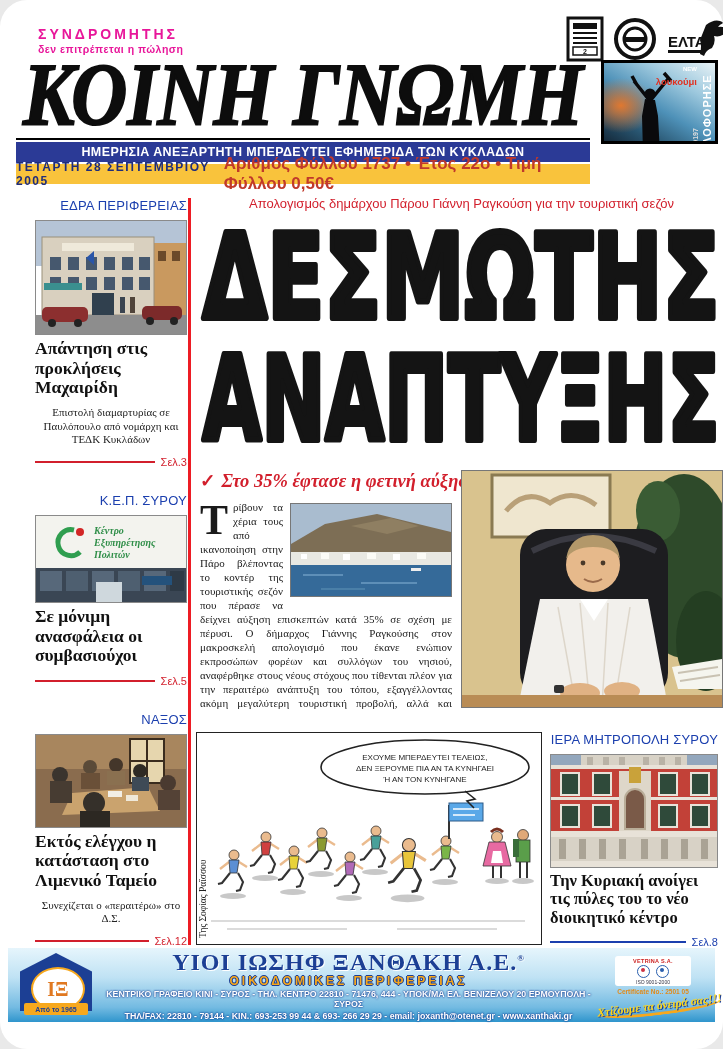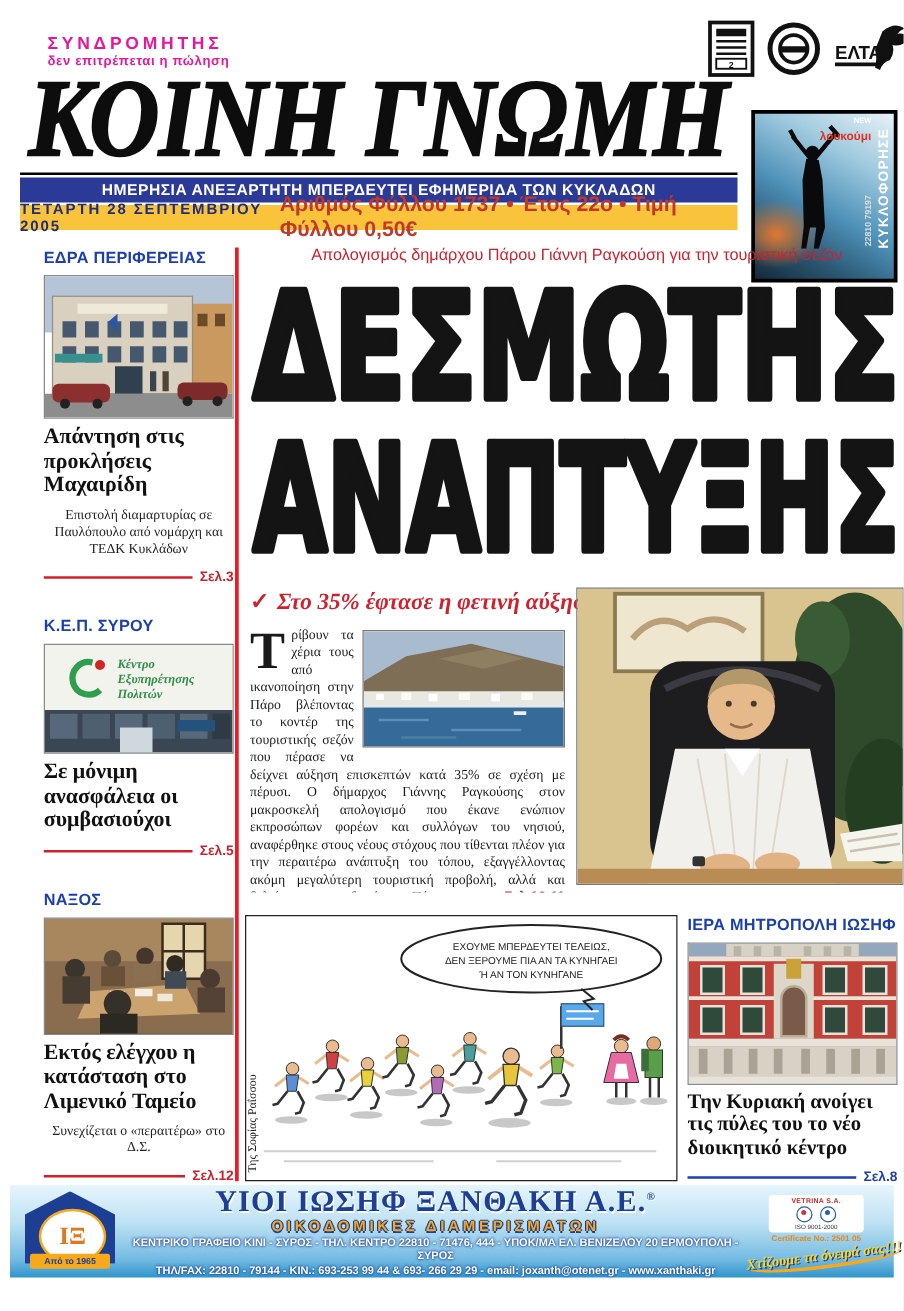--- a/index.html
+++ b/index.html
@@ -1,17 +1,17 @@
 <!DOCTYPE html>
 <html><head>
 <meta charset="utf-8">
 <style>
   html,body{margin:0;padding:0;background:#e9e9e9;}
   #page{position:relative;width:723px;height:1049px;background:#fff;overflow:hidden;
-        font-family:"Liberation Sans",sans-serif;margin:0 auto;}
+        font-family:"Liberation Sans",sans-serif;margin:0 auto;border-radius:27px;}
 
   
   .subscriber{position:absolute;left:38px;top:26px;color:#e8169a;}
   .sub-main{font-weight:bold;font-size:14px;letter-spacing:3px;}
   .sub-note{font-weight:bold;font-size:10.5px;margin-top:1px;letter-spacing:.5px;}
 
   
   .logos{position:absolute;top:16px;left:566px;display:flex;gap:9px;align-items:center;}
 
   
@@ -19,45 +19,45 @@
   .mast-rule{position:absolute;left:16px;top:138px;width:574px;height:2px;background:#000;}
   .tagline{position:absolute;left:16px;top:142px;width:574px;height:20px;background:#2b3a96;
            color:#fff;font-weight:bold;font-size:12.5px;display:flex;align-items:center;
            justify-content:center;letter-spacing:.4px;}
   .datebar{position:absolute;left:16px;top:164px;width:574px;height:20px;background:#f9c33c;
            display:flex;align-items:center;justify-content:center;gap:12px;}
   .date-main{color:#1f2d7b;font-weight:bold;font-size:12px;letter-spacing:1.5px;}
   .date-issue{color:#c0392b;font-weight:bold;font-size:17px;}
 
   
-  .promo{position:absolute;left:601px;top:88px;width:117px;height:138px;background:#000;padding:3px;box-sizing:border-box;}
+  .promo{position:absolute;left:601px;top:60px;width:117px;height:84px;background:#000;padding:3px;box-sizing:border-box;}
   .promo-inner{position:relative;width:100%;height:100%;overflow:hidden;
      background:linear-gradient(210deg,#e8f2f6 0%,#9ec9de 28%,#4e91b8 55%,#28546f 80%,#14293a 100%);}
   .promo-inner::before{content:"";position:absolute;left:-18px;bottom:8px;width:70px;height:55px;
      background:radial-gradient(closest-side,#e07830,rgba(224,120,48,0));}
   .promo-brand{position:absolute;top:3px;right:18px;text-align:right;line-height:1;}
   .promo-brand .new{color:#fff;font-size:6px;font-weight:bold;display:block;}
   .promo-brand .name{color:#e03020;font-size:9.5px;font-weight:bold;}
   .vtext{writing-mode:vertical-rl;transform:rotate(180deg);}
   .promo-phone{position:absolute;right:16px;top:26px;height:80px;color:#ddd;font-size:7px;font-weight:bold;}
   .promo-status{position:absolute;right:2px;top:10px;height:98px;color:#fff;font-size:11px;
                 font-weight:bold;letter-spacing:1px;}
 
   
   .left-col{position:absolute;left:35px;top:198px;width:152px;}
   .story{margin-bottom:25px;}
-  .section-h{color:#1b3fae;font-weight:bold;font-size:13px;margin-bottom:7px;letter-spacing:.2px;}
+  .section-h{color:#1b3fae;font-weight:normal;font-size:13px;margin-bottom:7px;letter-spacing:.2px;text-align:right;}
   .photo{display:block;border:1px solid #8a8a8a;}
   .story-h{font-family:"Liberation Serif",serif;font-weight:bold;font-size:17.5px;line-height:1.12;
            margin-top:4px;color:#111;}
   .story-sub{font-family:"Liberation Serif",serif;font-size:11px;text-align:center;margin-top:8px;
              line-height:1.25;color:#222;}
   .pageline{display:flex;align-items:center;margin-top:9px;gap:6px;}
   .pageline .rule{flex:1;height:2px;background:#d21f2c;}
-  .pageline .ref{color:#d21f2c;font-weight:bold;font-size:11px;white-space:nowrap;}
+  .pageline .ref{color:#d21f2c;font-weight:normal;font-size:11px;white-space:nowrap;}
   .pageline.blue .rule{background:#1b3fae;}
   .pageline.blue .ref{color:#1b3fae;}
 
   .divider{position:absolute;left:188px;top:198px;width:3px;height:747px;background:#ed1c24;}
 
   
   .main{position:absolute;left:200px;top:196px;width:523px;}
   .kicker{text-align:center;color:#d21f2c;font-weight:normal;font-size:13px;height:22px;}
   .hl{display:block;}
   .hl2{margin-top:4px;}
@@ -408,21 +408,21 @@
       </g>
       <ellipse cx="228" cy="34" rx="104" ry="27" fill="#fff" stroke="#222" stroke-width="1.6"></ellipse>
       <path d="M268 58 l10 8 l-8 2 l7 7" stroke="#222" stroke-width="1.6" fill="none"></path>
       <text x="228" y="27" text-anchor="middle" font-size="8" fill="#222">ΕΧΟΥΜΕ ΜΠΕΡΔΕΥΤΕΙ ΤΕΛΕΙΩΣ,</text>
       <text x="228" y="38" text-anchor="middle" font-size="8" fill="#222">ΔΕΝ ΞΕΡΟΥΜΕ ΠΙΑ ΑΝ ΤΑ ΚΥΝΗΓΑΕΙ</text>
       <text x="228" y="49" text-anchor="middle" font-size="8" fill="#222">Ή ΑΝ ΤΟΝ ΚΥΝΗΓΑΝΕ</text>
     </svg>
   </div>
 
   <div class="right-story">
-    <div class="section-h">ΙΕΡΑ ΜΗΤΡΟΠΟΛΗ ΙΩΣΗΦ</div>
+    <div class="section-h">ΙΕΡΑ ΜΗΤΡΟΠΟΛΗ ΣΥΡΟΥ</div>
     <svg class="photo" width="166" height="112" viewBox="0 0 166 112">
       <rect width="166" height="112" fill="#93a7bd"></rect>
       <rect x="30" y="0" width="106" height="10" fill="#d8d2c6"></rect>
       <rect x="36" y="2" width="6" height="8" fill="#b9b2a6"></rect>
         <rect x="52" y="2" width="6" height="8" fill="#b9b2a6"></rect>
       <rect x="68" y="2" width="6" height="8" fill="#b9b2a6"></rect>
         <rect x="92" y="2" width="6" height="8" fill="#b9b2a6"></rect>
       <rect x="108" y="2" width="6" height="8" fill="#b9b2a6"></rect>
         <rect x="124" y="2" width="6" height="8" fill="#b9b2a6"></rect>
       <rect x="0" y="10" width="166" height="66" fill="#c24138"></rect>
@@ -461,21 +461,21 @@
   <div class="ad">
     <div class="ad-logo">
       <div class="ad-house"></div>
       <div class="ad-circle">
         <span class="ad-mono">ΙΞ</span>
       </div>
       <div class="ad-ribbon">Από το 1965</div>
     </div>
     <div class="ad-center">
       <div class="ad-title"><span>ΥΙΟΙ ΙΩΣΗΦ ΞΑΝΘΑΚΗ Α.Ε.</span><span class="ad-reg">®</span></div>
-      <div class="ad-tag">ΟΙΚΟΔΟΜΙΚΕΣ ΔΙΑΜΕΡΙΣΜΑΤΩΝ</div>
+      <div class="ad-tag">ΟΙΚΟΔΟΜΙΚΕΣ ΠΕΡΙΦΕΡΕΙΑΣ</div>
       <div class="ad-line2">ΚΕΝΤΡΙΚΟ ΓΡΑΦΕΙΟ ΚΙΝΙ - ΣΥΡΟΣ - ΤΗΛ. ΚΕΝΤΡΟ 22810 - 71476, 444 - ΥΠΟΚ/ΜΑ ΕΛ. ΒΕΝΙΖΕΛΟΥ 20 ΕΡΜΟΥΠΟΛΗ - ΣΥΡΟΣ</div>
       <div class="ad-line3">ΤΗΛ/FAX: 22810 - 79144 - ΚΙΝ.: 693-253 99 44 &amp; 693- 266 29 29 - email: joxanth@otenet.gr - www.xanthaki.gr</div>
     </div>
     <div class="ad-right">
       <div class="cert-box">
         <div class="cert-head">VETRINA S.A.</div>
         <div class="cert-row">
           <span class="cert-dot"></span>
           <span class="cert-dot b"></span>
         </div>

